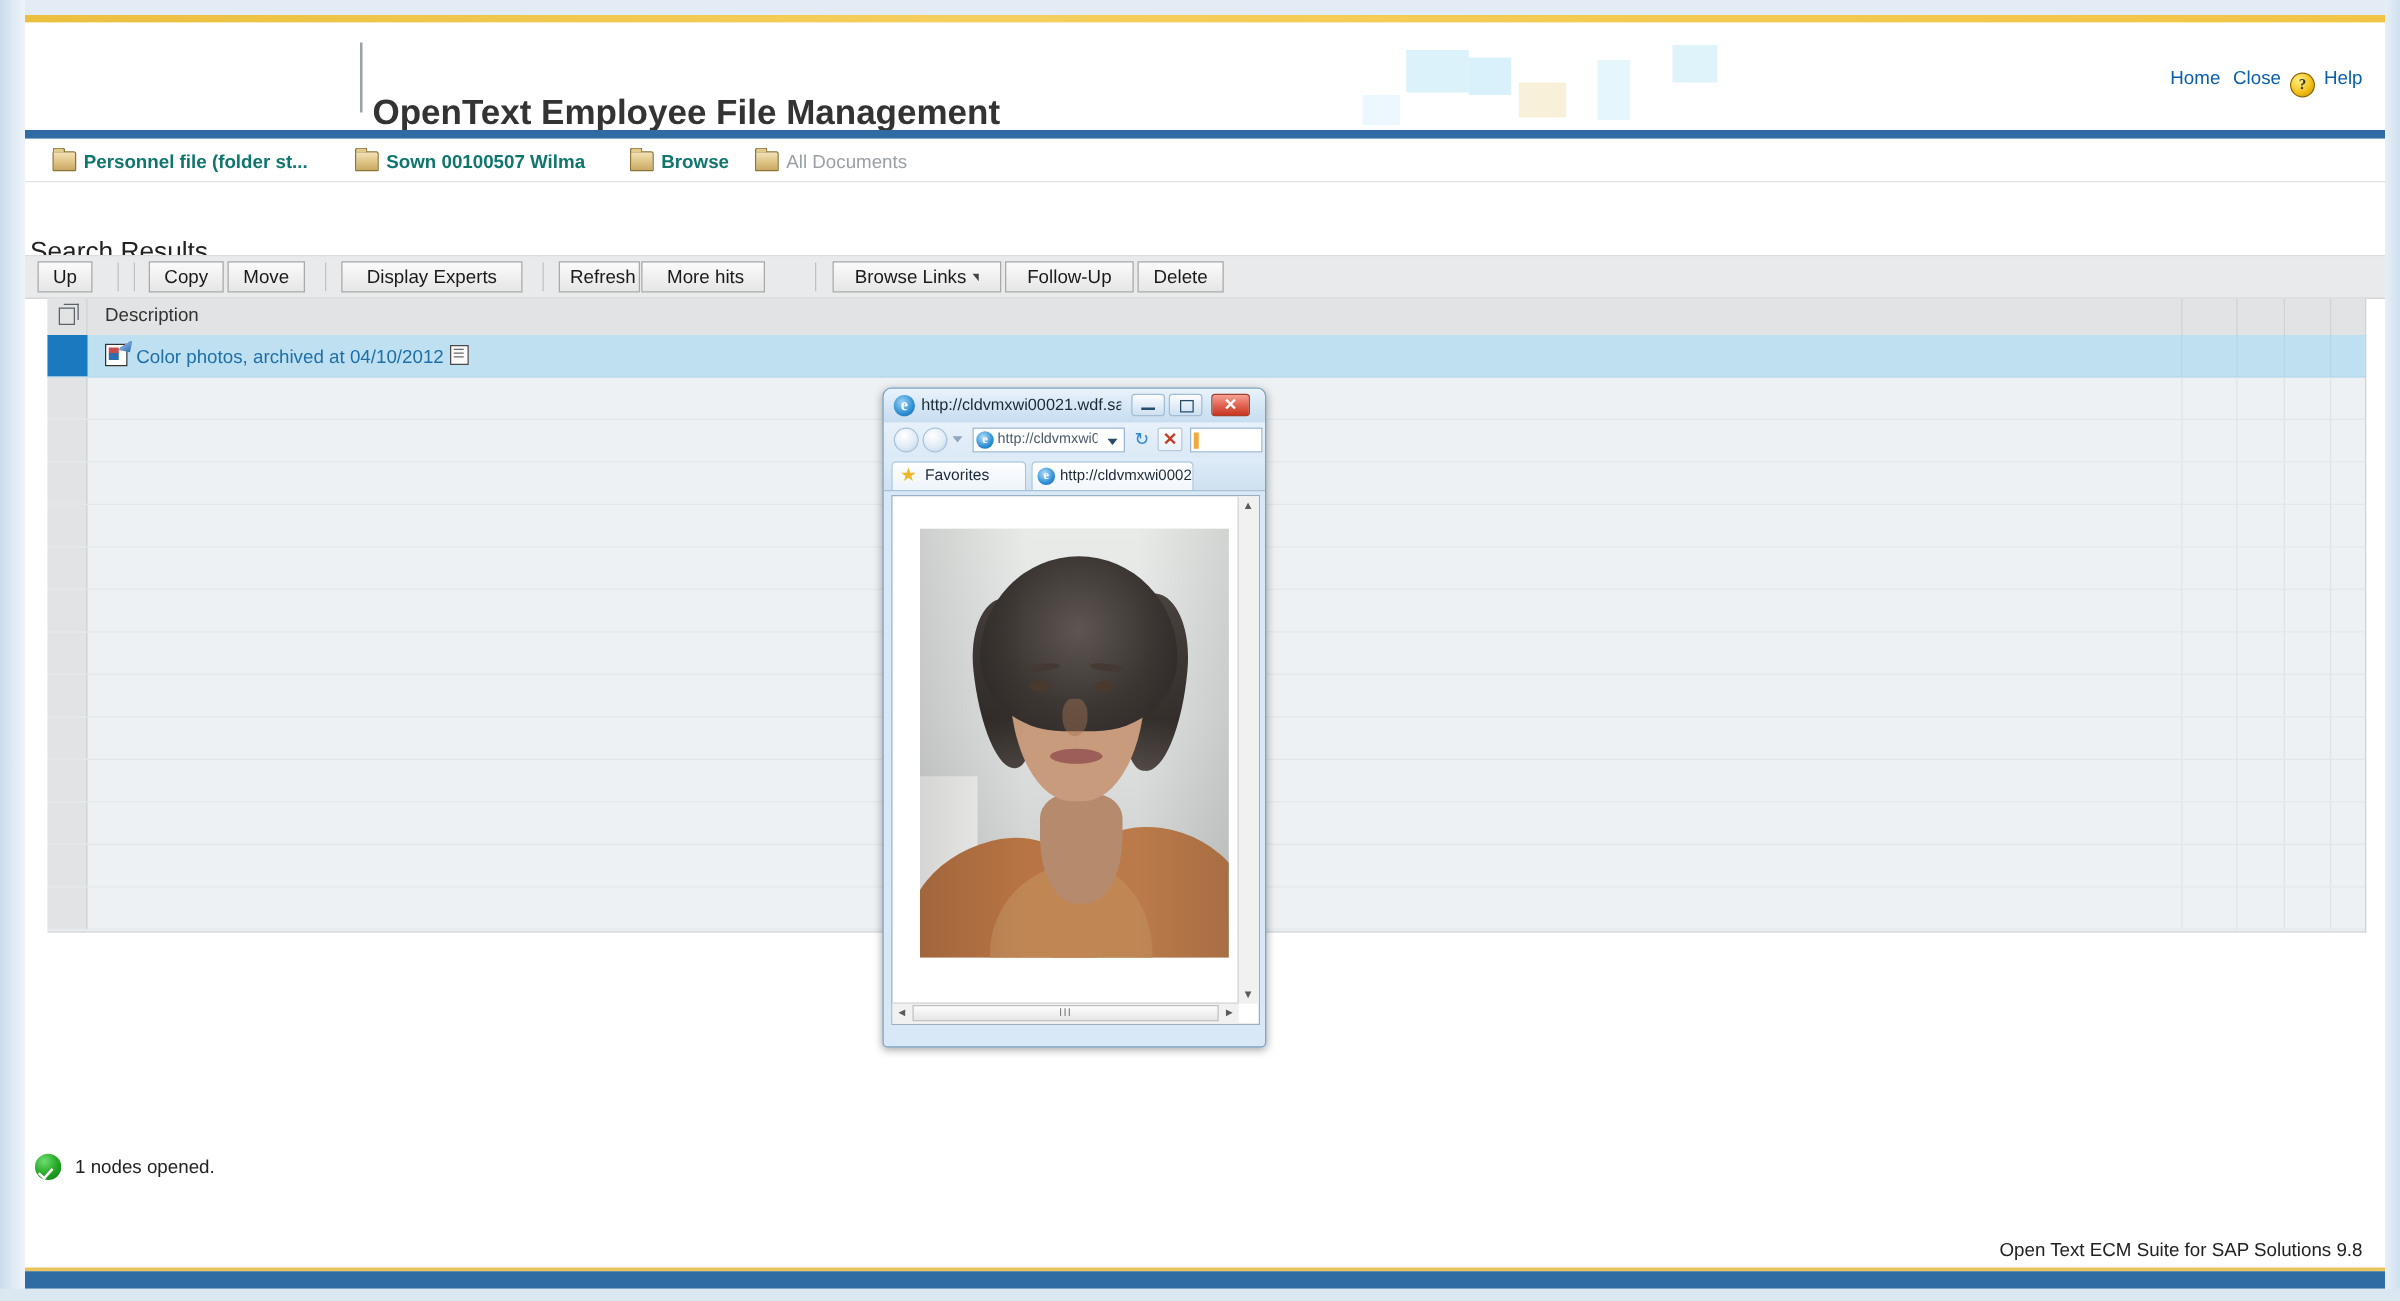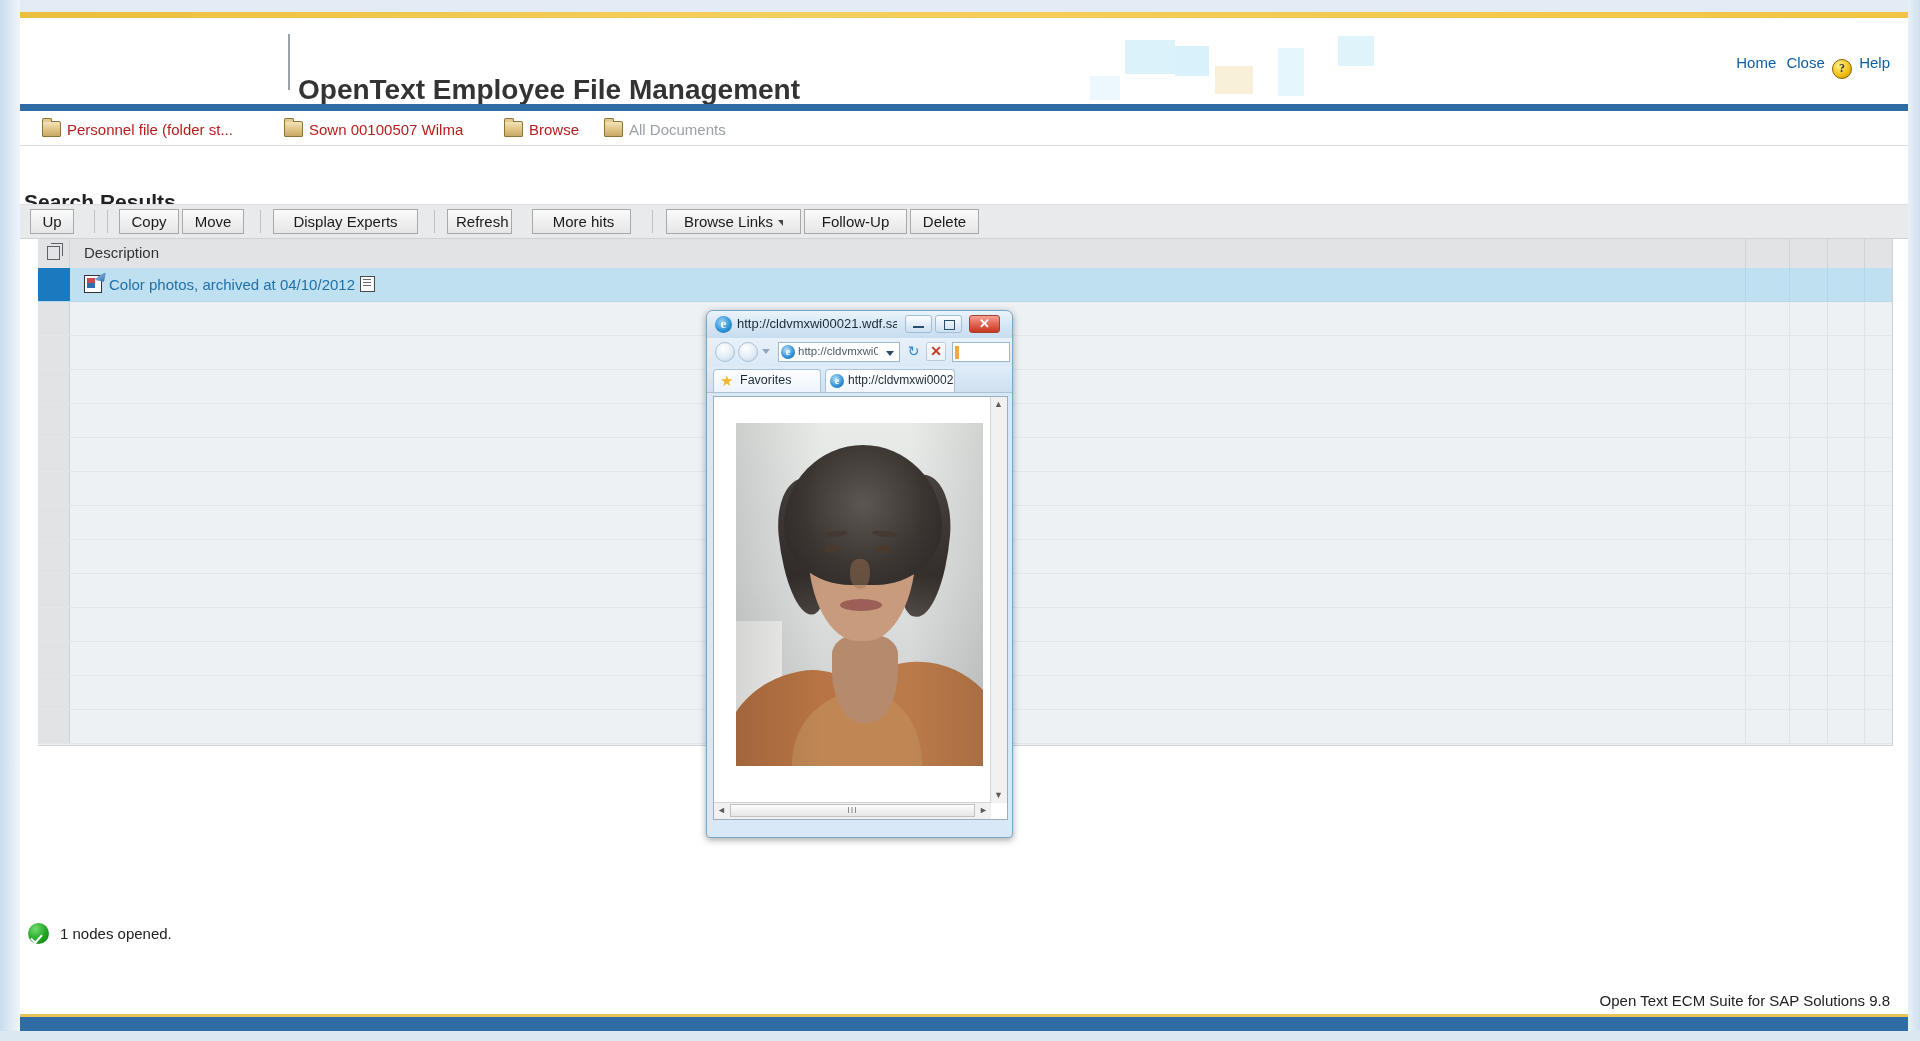--- a/index.html
+++ b/index.html
@@ -151,23 +151,24 @@
   .crumb {
     position: absolute;
     top: 7px;
     height: 22px;
     display: flex;
     align-items: center;
     white-space: nowrap;
     font-size: 15px;
   }
   .crumb a {
-    color: #b91c1c;
+    color: #0f766e;
     text-decoration: none;
     cursor: pointer;
+    font-weight: bold;
   }
   .crumb.current span { color: #9aa0a6; }
   .folder-icon {
     display: inline-block;
     position: relative;
     width: 17px; height: 14px;
     margin-right: 6px;
     background: linear-gradient(to bottom,#f3e2b8 0%, #e2c98c 45%, #c9a964 100%);
     border: 1px solid #8d7337;
     border-radius: 1px 2px 1px 1px;
@@ -194,21 +195,21 @@
     position: absolute;
     left: 20px; top: 146px;
     width: 1888px; height: 866px;
     background: #ffffff;
   }
 
   .page-title {
     position: absolute;
     left: 4px; top: 44px;
     font-size: 21px;
-    font-weight: bold;
+    font-weight: normal;
     color: #222222;
     white-space: nowrap;
   }
 
   
   .toolbar {
     position: absolute;
     left: 0px; top: 58px;
     width: 1888px; height: 33px;
     background: #e9eaeb;
@@ -880,21 +881,21 @@
     <div class="toolbar">
       <div class="tbtn" style="left:10px;width:44px;">Up</div>
       <div class="tsep" style="left:74px;"></div>
       <div class="tsep" style="left:87px;"></div>
       <div class="tbtn" style="left:99px;width:60px;">Copy</div>
       <div class="tbtn" style="left:162px;width:62px;">Move</div>
       <div class="tsep" style="left:240px;"></div>
       <div class="tbtn" style="left:253px;width:145px;">Display Experts</div>
       <div class="tsep" style="left:414px;"></div>
       <div class="tbtn" style="left:427px;width:65px;">Refresh</div>
-      <div class="tbtn" style="left:512px;width:99px;padding-left:12px;">More hits</div>
+      <div class="tbtn" style="left:493px;width:99px;padding-left:12px;">More hits</div>
       <div class="tsep" style="left:632px;"></div>
       <div class="tbtn" style="left:646px;width:135px;">
         <span>Browse Links</span><span class="caret"></span>
       </div>
       <div class="tbtn" style="left:784px;width:103px;">Follow-Up</div>
       <div class="tbtn" style="left:890px;width:69px;">Delete</div>
     </div>
 
     <div class="table">
 

